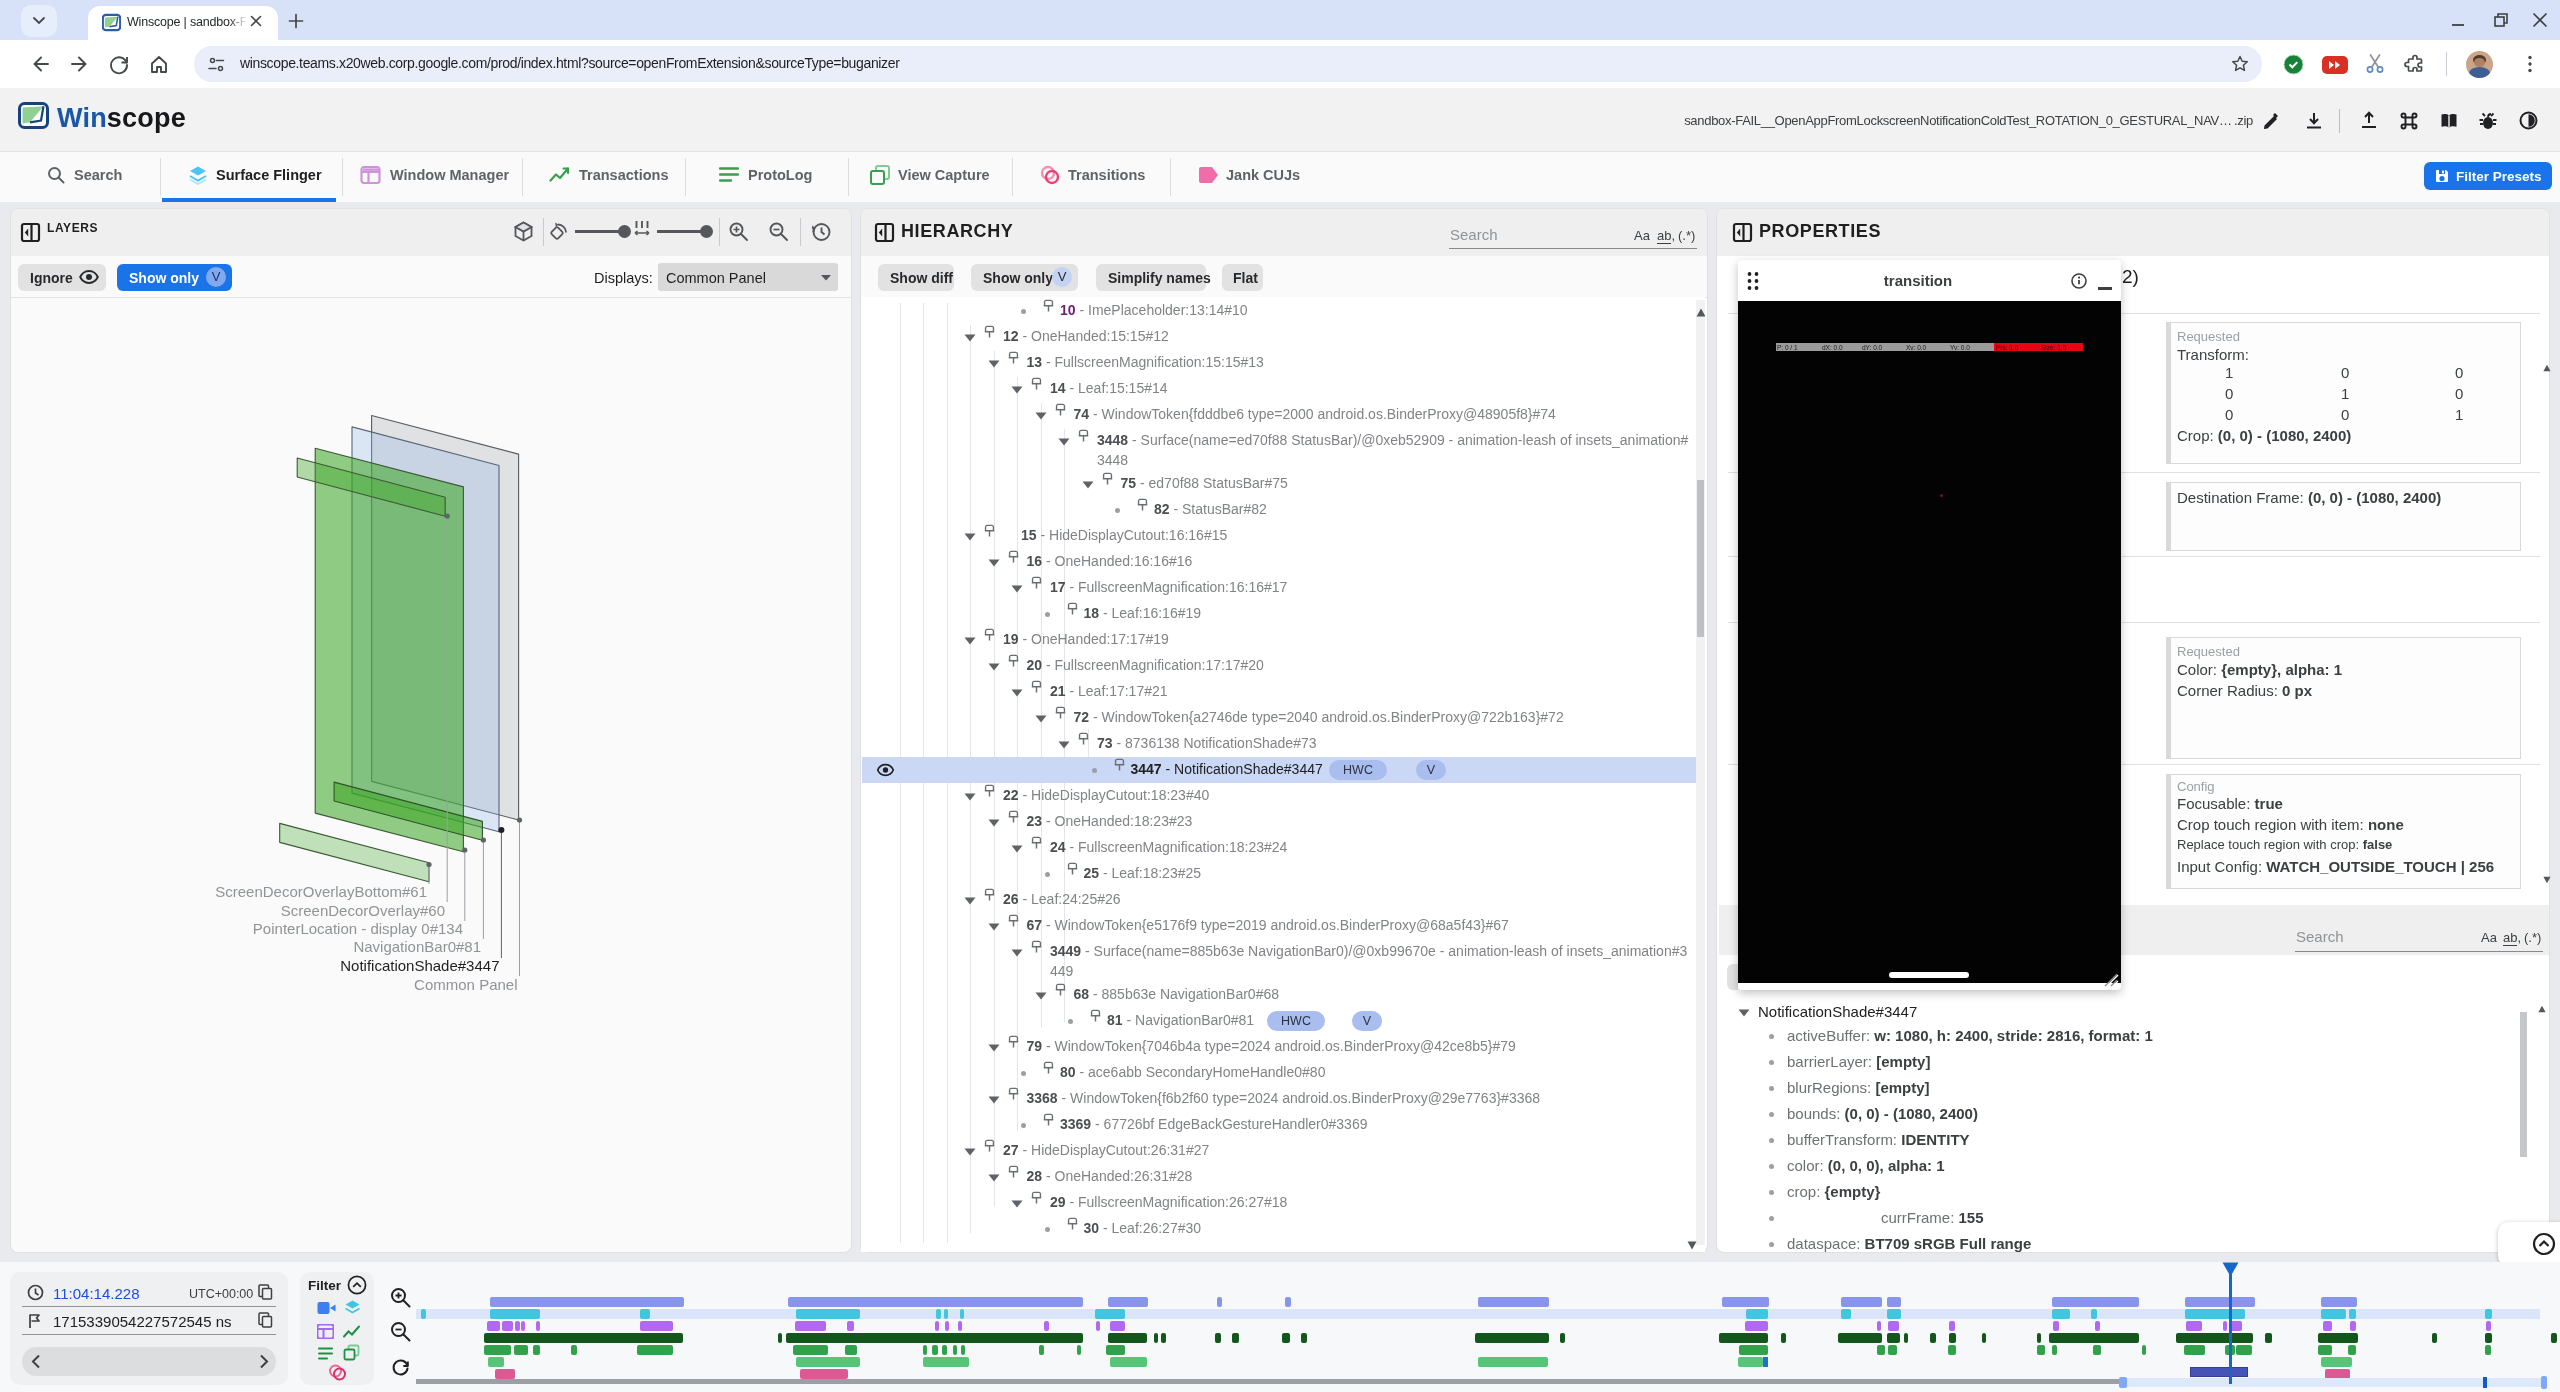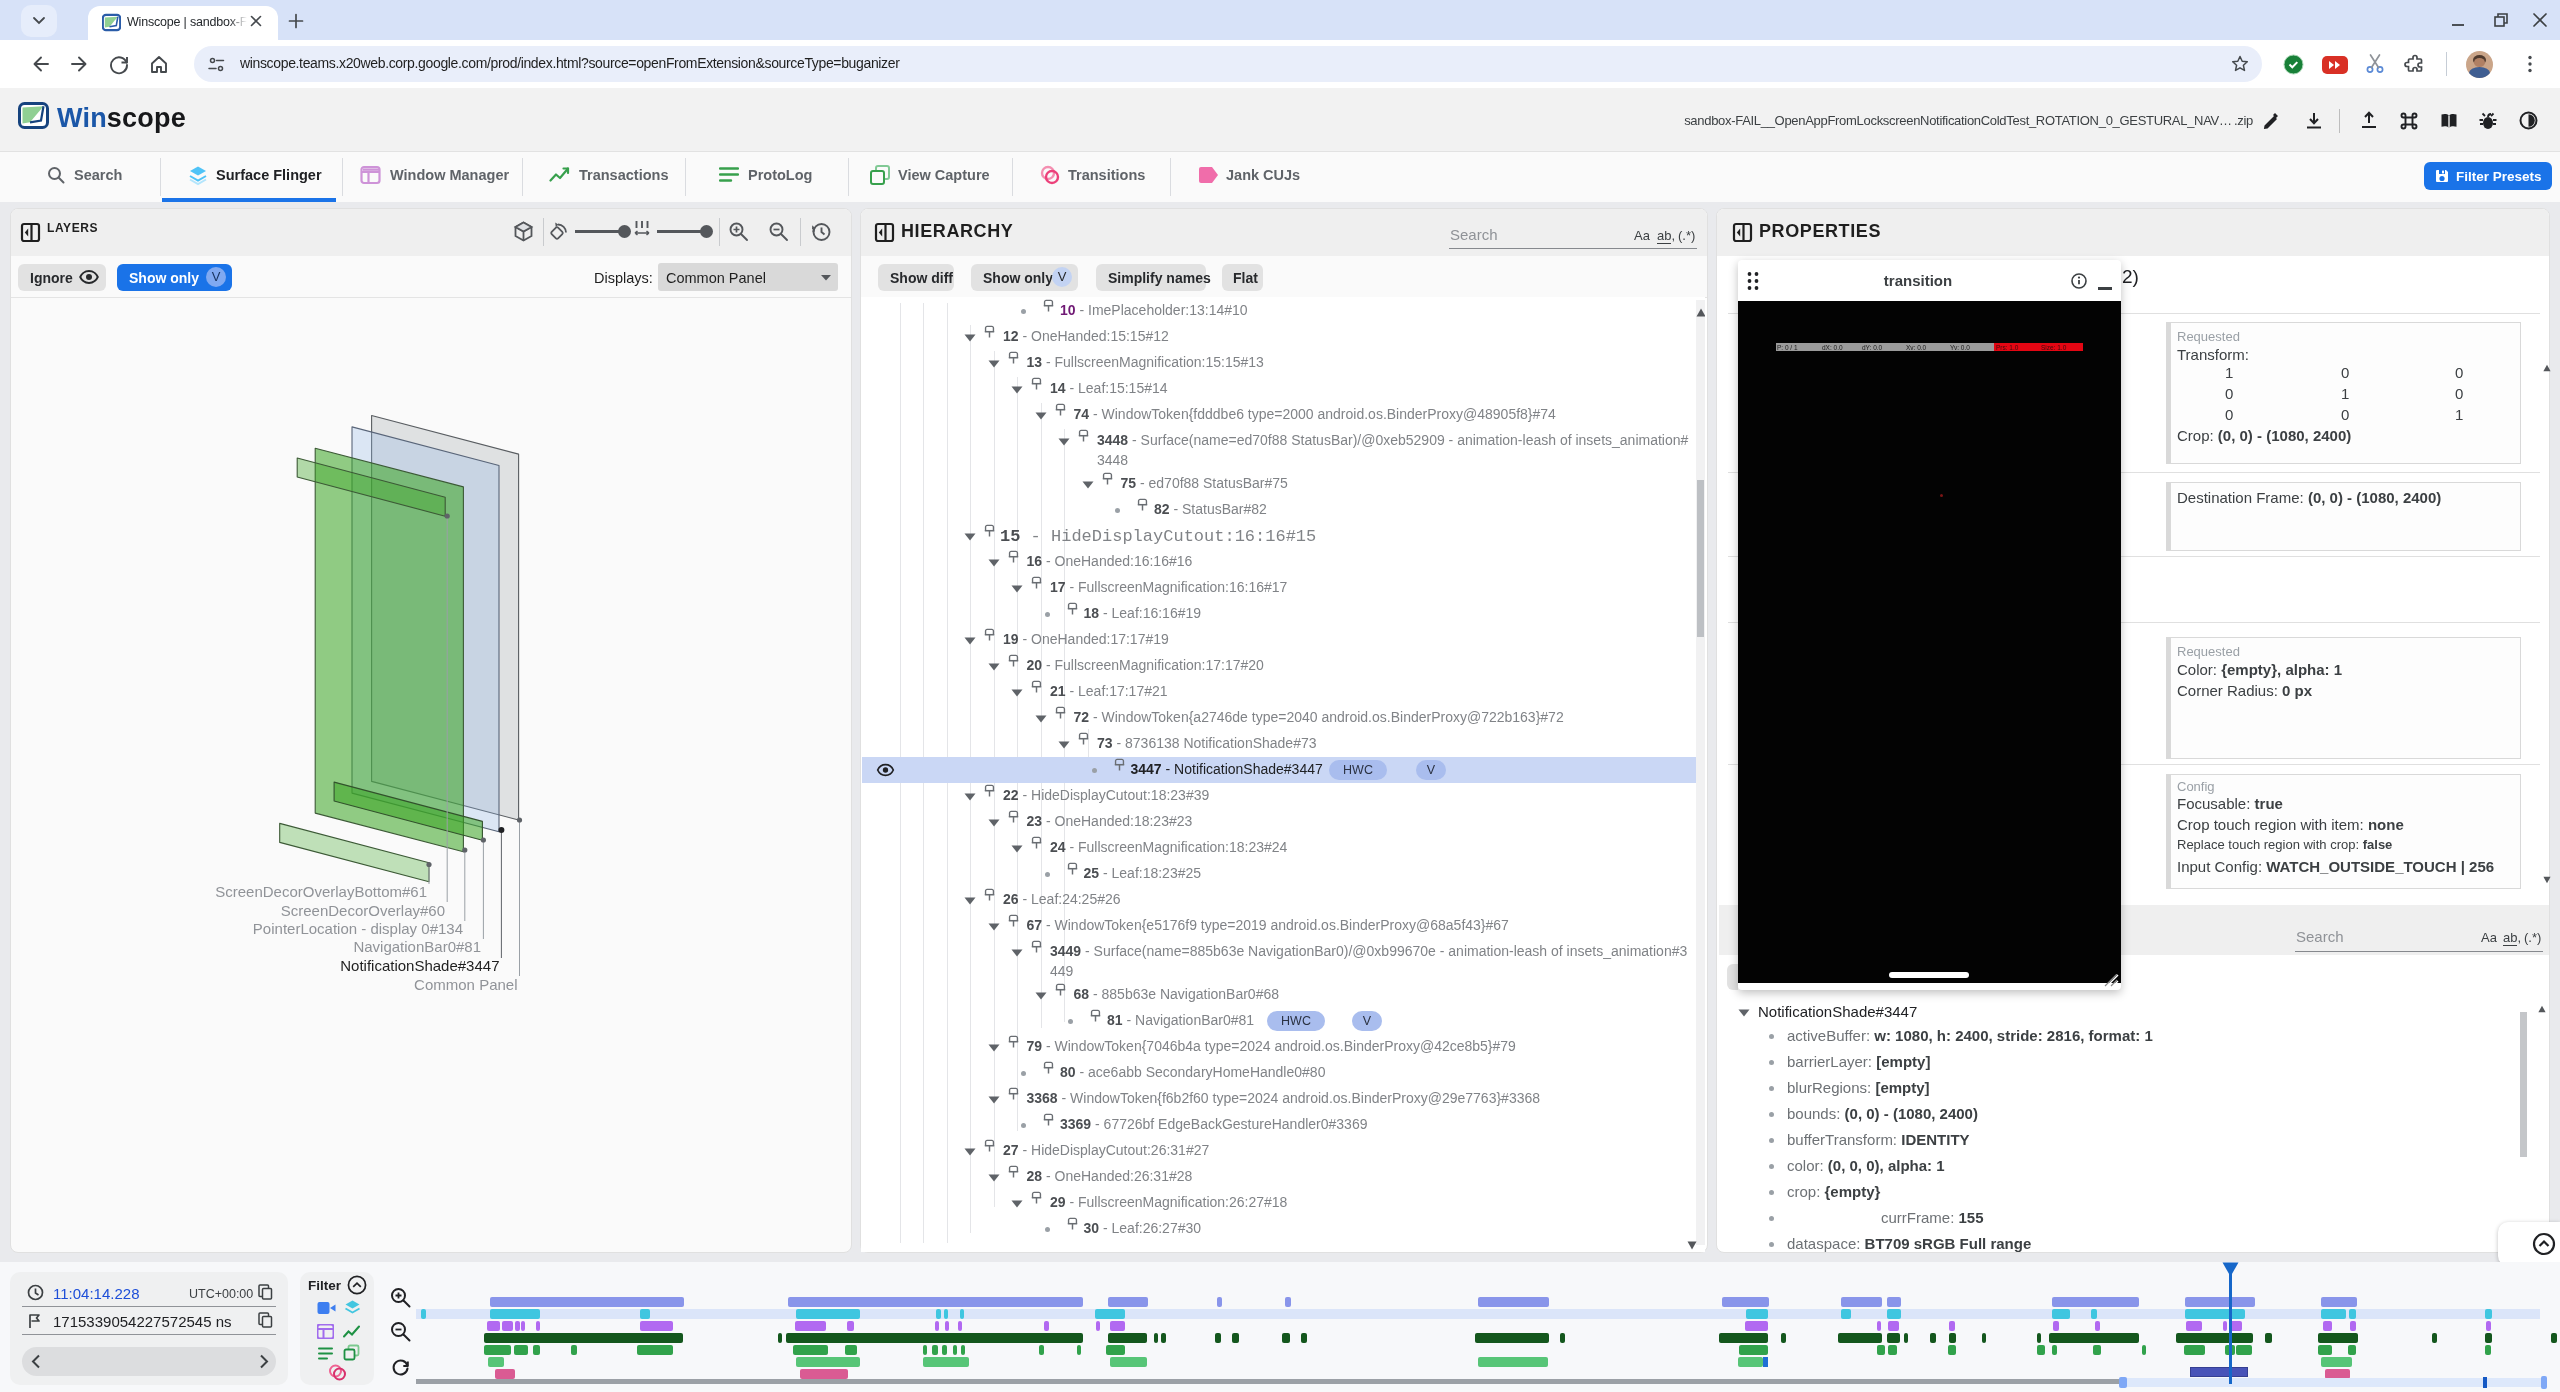--- a/index.html
+++ b/index.html
@@ -422,21 +422,21 @@
     <svg class="abs" style="left:103px;top:236px" width="12" height="8" viewBox="0 0 12 8">
       <path d="M0.5 0.5h11L6 7.5z" fill="#5f6368"></path>
     </svg>
     <div class="abs" style="left:123px;top:239px">
       <svg style="position:absolute;top:-12px" width="11" height="14" viewBox="0 0 12 15">
         <path d="M3.4 1.4h5.2a1.7 1.7 0 0 1 1.7 1.7v4H1.7v-4a1.7 1.7 0 0 1 1.7-1.7z" fill="none" stroke="#6a6e73" stroke-width="1.5"></path>
         <path d="M0.9 7.1h10.2" stroke="#6a6e73" stroke-width="1.5"></path>
         <path d="M6 7.1v6.4" stroke="#6a6e73" stroke-width="1.6"></path>
       </svg>
     </div>
-    <div class="abs" style="left:139px;top:230px;white-space:nowrap;font-size:17px;font-family:Liberation Mono, monospace;"><b style="color:#4b4e52">15</b><span style="color:#808387"> - HideDisplayCutout:16:16#15</span></div>
+    <div class="abs" style="left:160px;top:230px;white-space:nowrap;font-size:14px;"><b style="color:#4b4e52">15</b><span style="color:#808387"> - HideDisplayCutout:16:16#15</span></div>
     <svg class="abs" style="left:126.5px;top:262px" width="12" height="8" viewBox="0 0 12 8">
       <path d="M0.5 0.5h11L6 7.5z" fill="#5f6368"></path>
     </svg>
     <div class="abs" style="left:146.5px;top:265px">
       <svg style="position:absolute;top:-12px" width="11" height="14" viewBox="0 0 12 15">
         <path d="M3.4 1.4h5.2a1.7 1.7 0 0 1 1.7 1.7v4H1.7v-4a1.7 1.7 0 0 1 1.7-1.7z" fill="none" stroke="#6a6e73" stroke-width="1.5"></path>
         <path d="M0.9 7.1h10.2" stroke="#6a6e73" stroke-width="1.5"></path>
         <path d="M6 7.1v6.4" stroke="#6a6e73" stroke-width="1.6"></path>
       </svg>
     </div>
@@ -535,21 +535,21 @@
     <svg class="abs" style="left:103px;top:496px" width="12" height="8" viewBox="0 0 12 8">
       <path d="M0.5 0.5h11L6 7.5z" fill="#5f6368"></path>
     </svg>
     <div class="abs" style="left:123px;top:499px">
       <svg style="position:absolute;top:-12px" width="11" height="14" viewBox="0 0 12 15">
         <path d="M3.4 1.4h5.2a1.7 1.7 0 0 1 1.7 1.7v4H1.7v-4a1.7 1.7 0 0 1 1.7-1.7z" fill="none" stroke="#6a6e73" stroke-width="1.5"></path>
         <path d="M0.9 7.1h10.2" stroke="#6a6e73" stroke-width="1.5"></path>
         <path d="M6 7.1v6.4" stroke="#6a6e73" stroke-width="1.6"></path>
       </svg>
     </div>
-    <div class="abs" style="left:142px;top:490px;white-space:nowrap;font-size:14px;"><b style="color:#4b4e52">22</b><span style="color:#808387"> - HideDisplayCutout:18:23#39</span></div>
+    <div class="abs" style="left:142px;top:490px;white-space:nowrap;font-size:14px;"><b style="color:#4b4e52">22</b><span style="color:#808387"> - HideDisplayCutout:18:23#40</span></div>
     <svg class="abs" style="left:126.5px;top:522px" width="12" height="8" viewBox="0 0 12 8">
       <path d="M0.5 0.5h11L6 7.5z" fill="#5f6368"></path>
     </svg>
     <div class="abs" style="left:146.5px;top:525px">
       <svg style="position:absolute;top:-12px" width="11" height="14" viewBox="0 0 12 15">
         <path d="M3.4 1.4h5.2a1.7 1.7 0 0 1 1.7 1.7v4H1.7v-4a1.7 1.7 0 0 1 1.7-1.7z" fill="none" stroke="#6a6e73" stroke-width="1.5"></path>
         <path d="M0.9 7.1h10.2" stroke="#6a6e73" stroke-width="1.5"></path>
         <path d="M6 7.1v6.4" stroke="#6a6e73" stroke-width="1.6"></path>
       </svg>
     </div>

